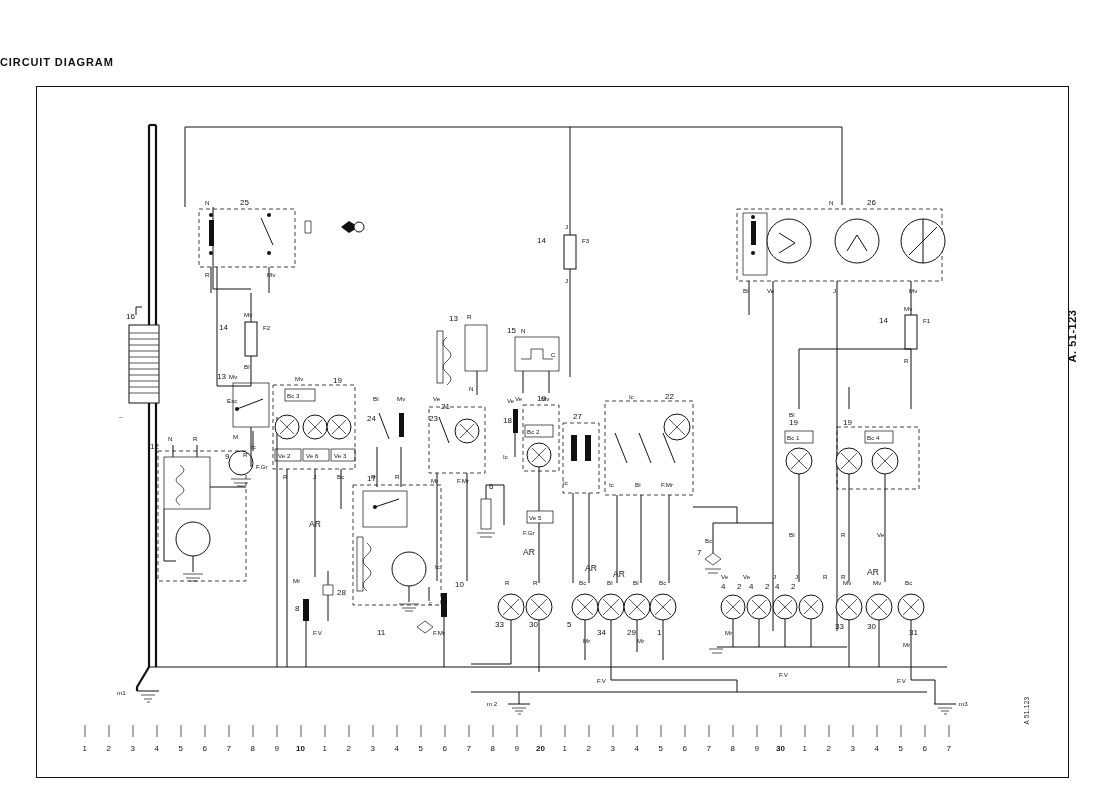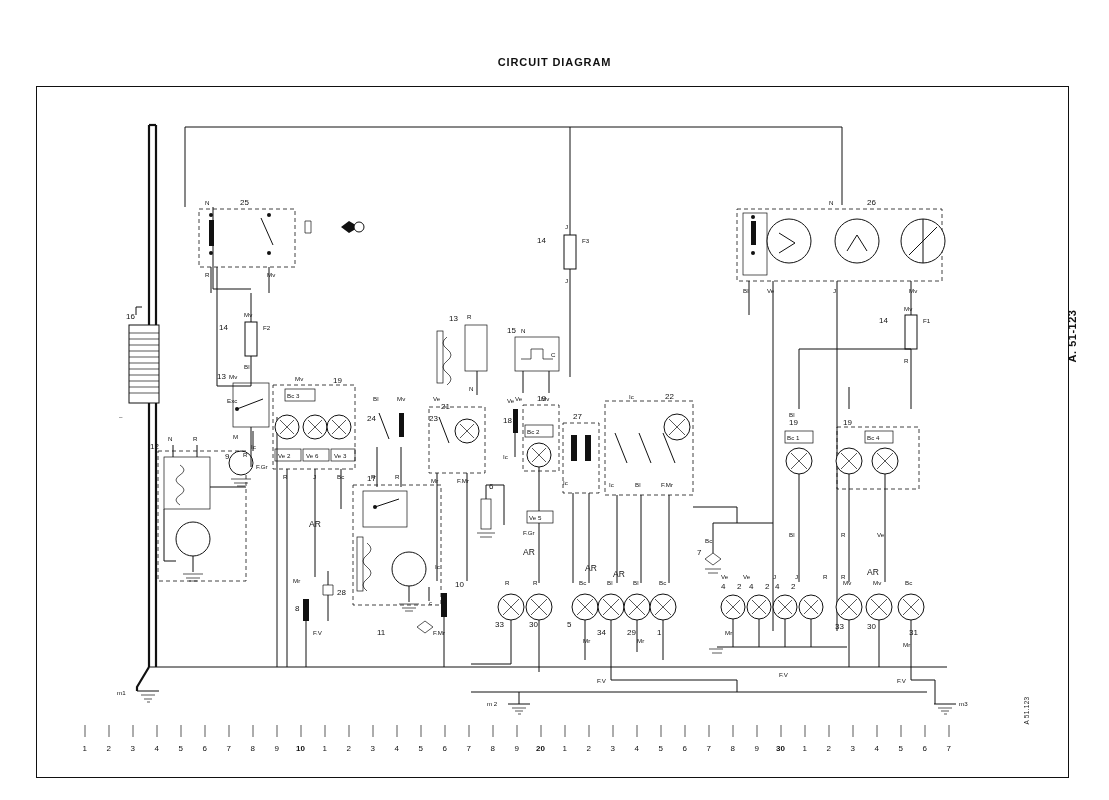--- a/index.html
+++ b/index.html
@@ -1,18 +1,18 @@
 <!DOCTYPE html>
 <html><head>
 <meta charset="utf-8">
 <style>
   html,body{margin:0;padding:0;background:#ffffff;}
   body{width:1109px;height:800px;position:relative;overflow:hidden;
        font-family:"Liberation Sans",sans-serif;color:#111;}
-  .title{position:absolute;top:56px;left:0;width:1109px;text-align:center;
+  .title{position:absolute;top:56px;left:0;width:1109px;text-align:left;
          font-size:11px;font-weight:bold;letter-spacing:.9px;color:#111;}
   .frame{position:absolute;left:36px;top:86px;width:1031px;height:690px;
          border:1.6px solid #111;background:#fff;}
   .sheetcode{position:absolute;right:10px;top:330px;font-size:11px;font-weight:bold;
              letter-spacing:.5px;transform:rotate(-90deg);transform-origin:center;}
   .smallcode{position:absolute;font-size:6.5px;letter-spacing:.3px;
              transform:rotate(-90deg);transform-origin:center;color:#222;}
 
   svg.diagram{position:absolute;left:0;top:0;width:1031px;height:690px;}
   svg.diagram text{font-family:"Liberation Sans",sans-serif;fill:#111;}

